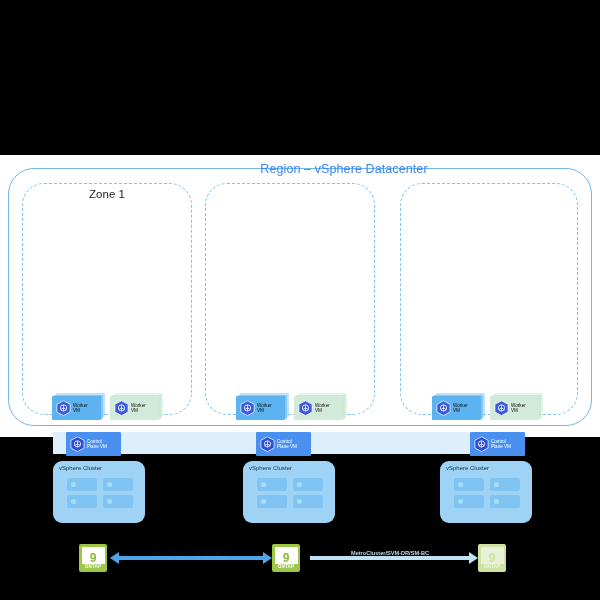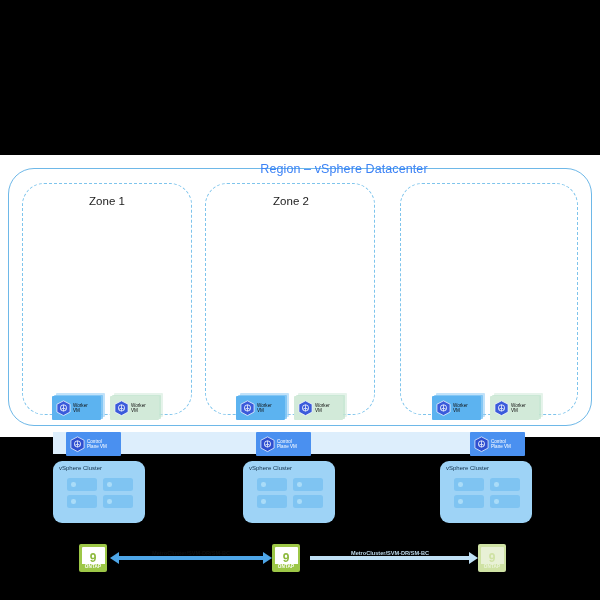--- a/index.html
+++ b/index.html
@@ -10,21 +10,21 @@
   
   .region-box{position:absolute;left:8px;top:13px;width:584px;height:258px;
     border:1.3px solid #6eb8e8;border-radius:26px;box-sizing:border-box;background:#fff;}
   .region-title{position:absolute;left:0;top:7px;width:600px;text-align:center;
     font-size:12.5px;color:#3b82f6;letter-spacing:.1px;padding-left:44px;}
 
   
   .zone{position:absolute;top:28px;height:232px;border:1.2px dashed #7ec4ec;
     border-radius:22px;box-sizing:border-box;}
   .zone-title{position:absolute;top:33px;width:190px;text-align:center;
-    font-size:11.5px;color:#1c1c1c;margin-top:7px;}
+    font-size:11.5px;color:#1c1c1c;}
   #zone1{left:22px;width:170px;}
   #zone2{left:205px;width:170px;}
   #zone3{left:400px;width:178px;}
   #zt1{left:12px;}
   #zt2{left:196px;}
   #zt3{left:393px;}
 
   
   .cp-band{position:absolute;left:53px;top:277px;width:472px;height:22px;
     background:#ddeefc;}
@@ -92,21 +92,20 @@
 <div id="canvas">
 
   <div class="region-box"></div>
   <div class="region-title">Region – vSphere Datacenter</div>
 
   <div class="zone" id="zone1"></div>
   <div class="zone" id="zone2"></div>
   <div class="zone" id="zone3"></div>
 
   <div class="zone-title" id="zt1">Zone 1</div>
-  <div class="zone-title" id="zt2">Zone 2</div>
 
   <div class="cp-band"></div>
 
   <div class="vm blue" style="left:52px;top:241px;width:49px;">
     <div class="stack1"></div>
     <div class="stack2"></div>
     <div class="face">
       <span class="k8s">
         <svg viewBox="0 0 24 24" width="17" height="17">
             <polygon points="12,1.2 21.3,6 21.3,17 12,22 2.7,17 2.7,6" fill="#3b5bdb" stroke="#fff" stroke-width="1"></polygon>

